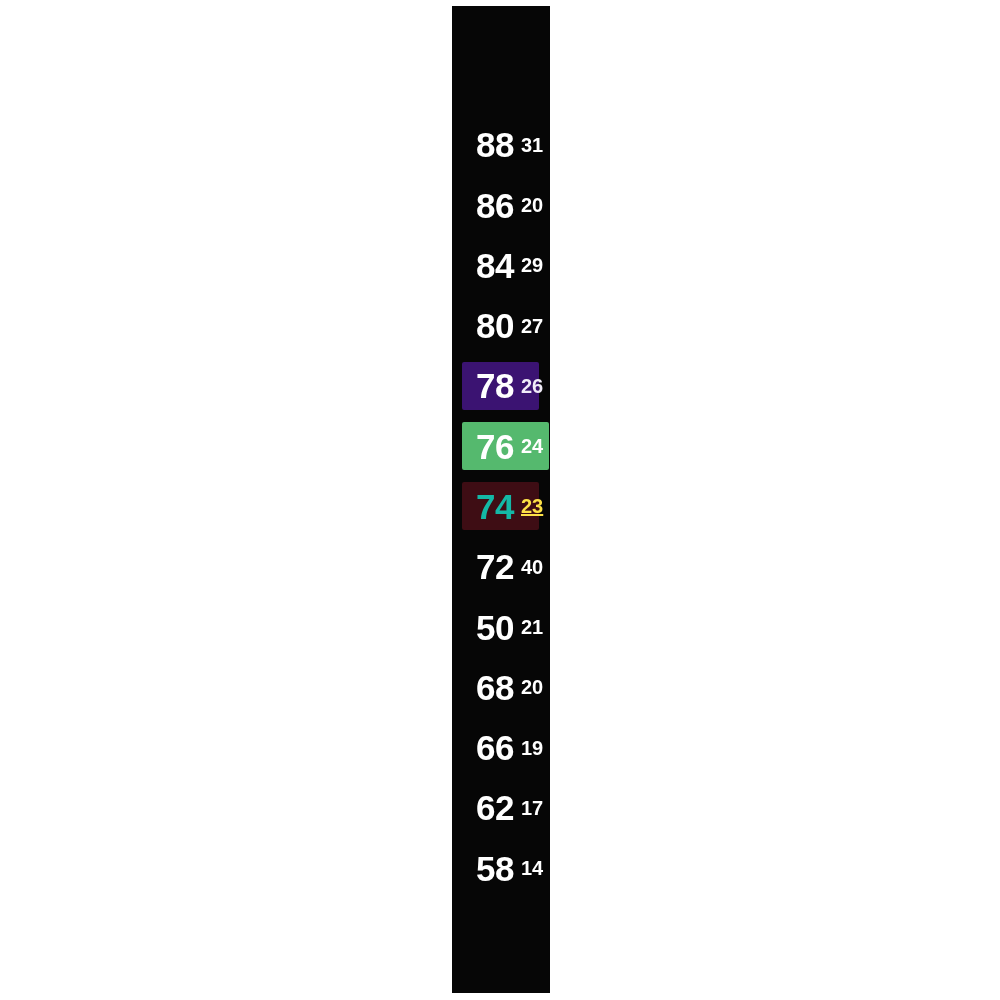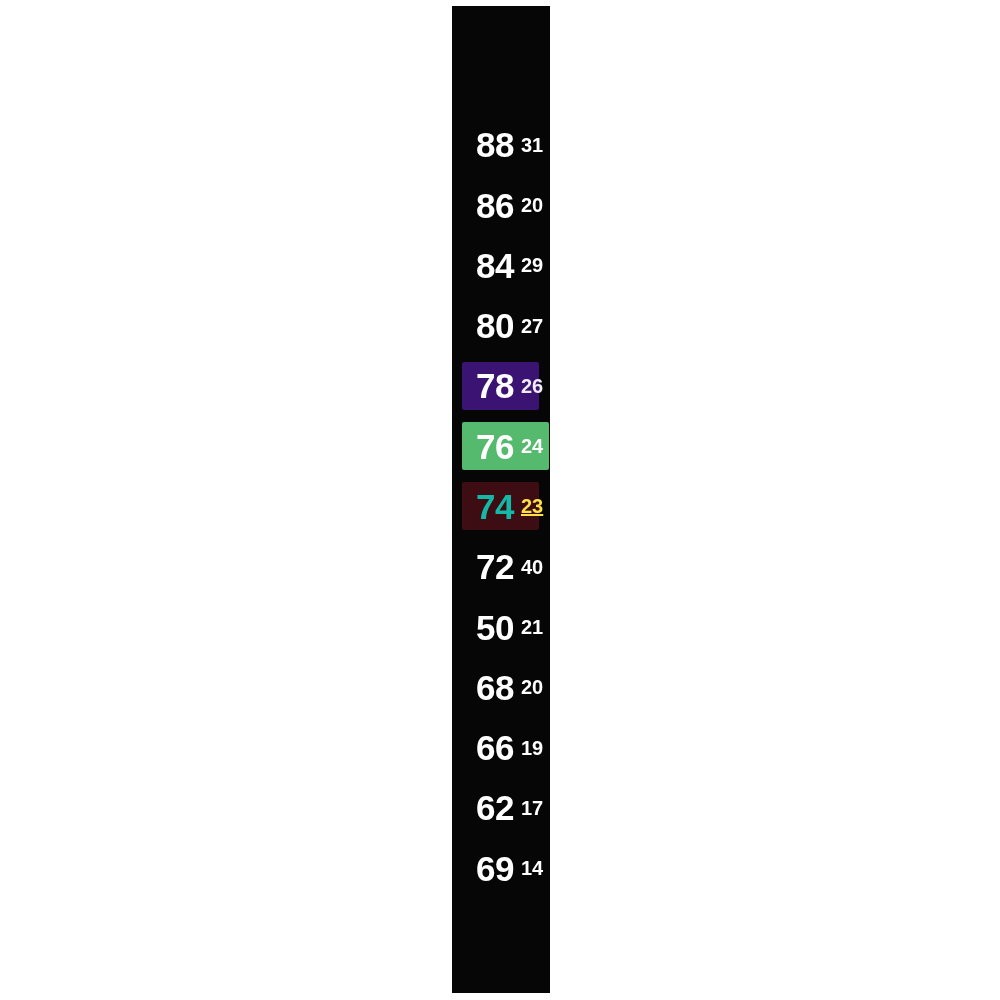--- a/index.html
+++ b/index.html
@@ -146,17 +146,17 @@
         <span class="f-val">66</span>
         <span class="c-val">19</span>
       </div>
       <div class="row">
         <div class="chip"></div>
         <span class="f-val">62</span>
         <span class="c-val">17</span>
       </div>
       <div class="row">
         <div class="chip"></div>
-        <span class="f-val">69</span>
+        <span class="f-val">58</span>
         <span class="c-val">14</span>
       </div>
     </div>
 </div>
 
 </body></html>

